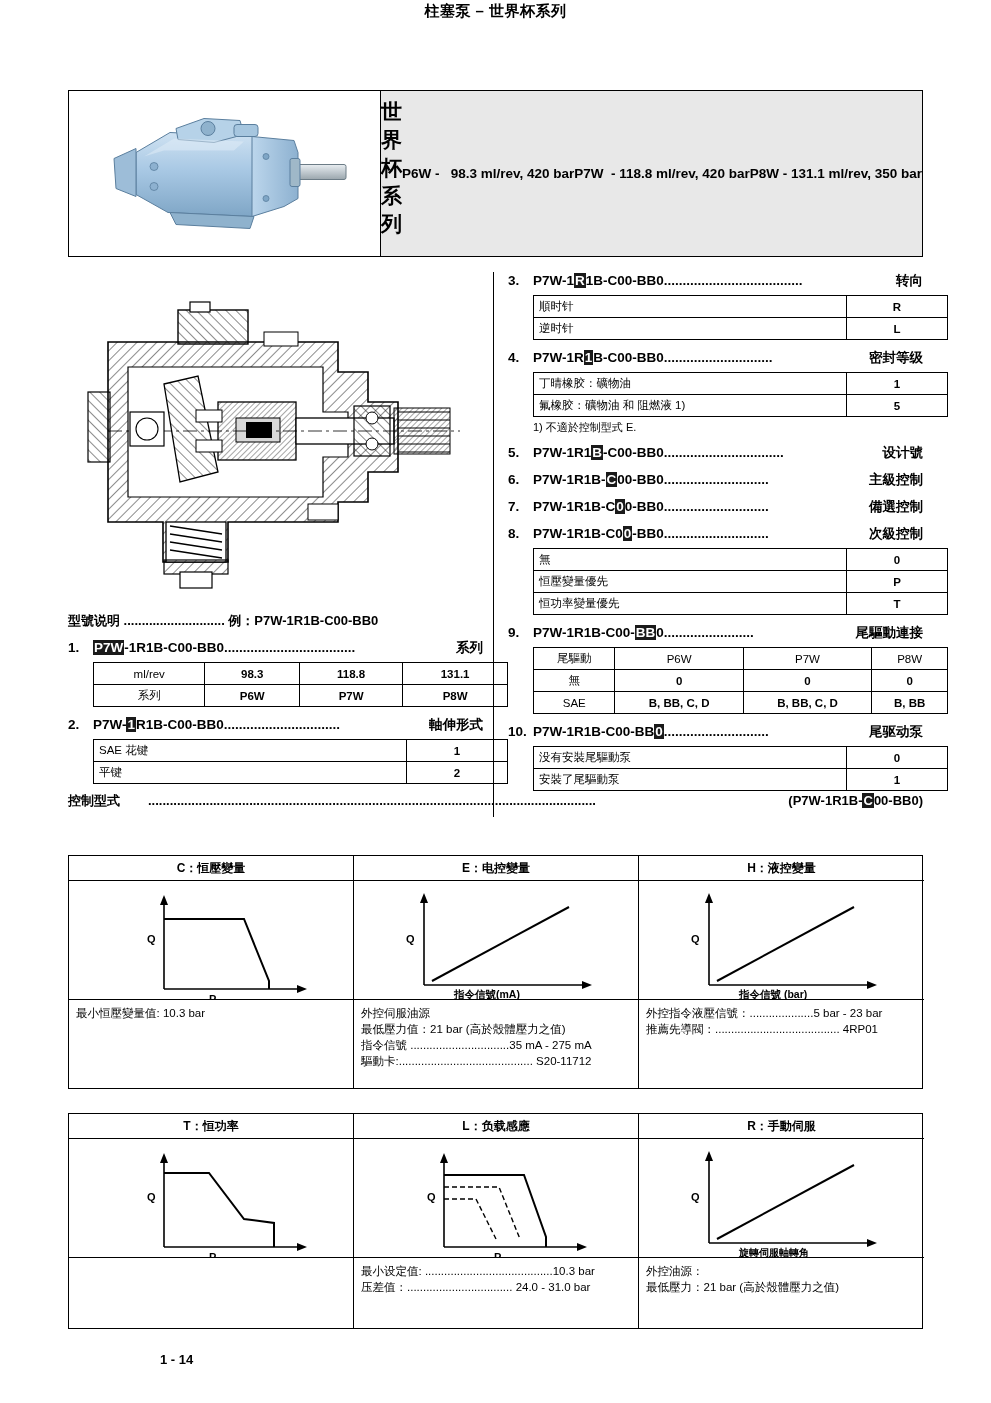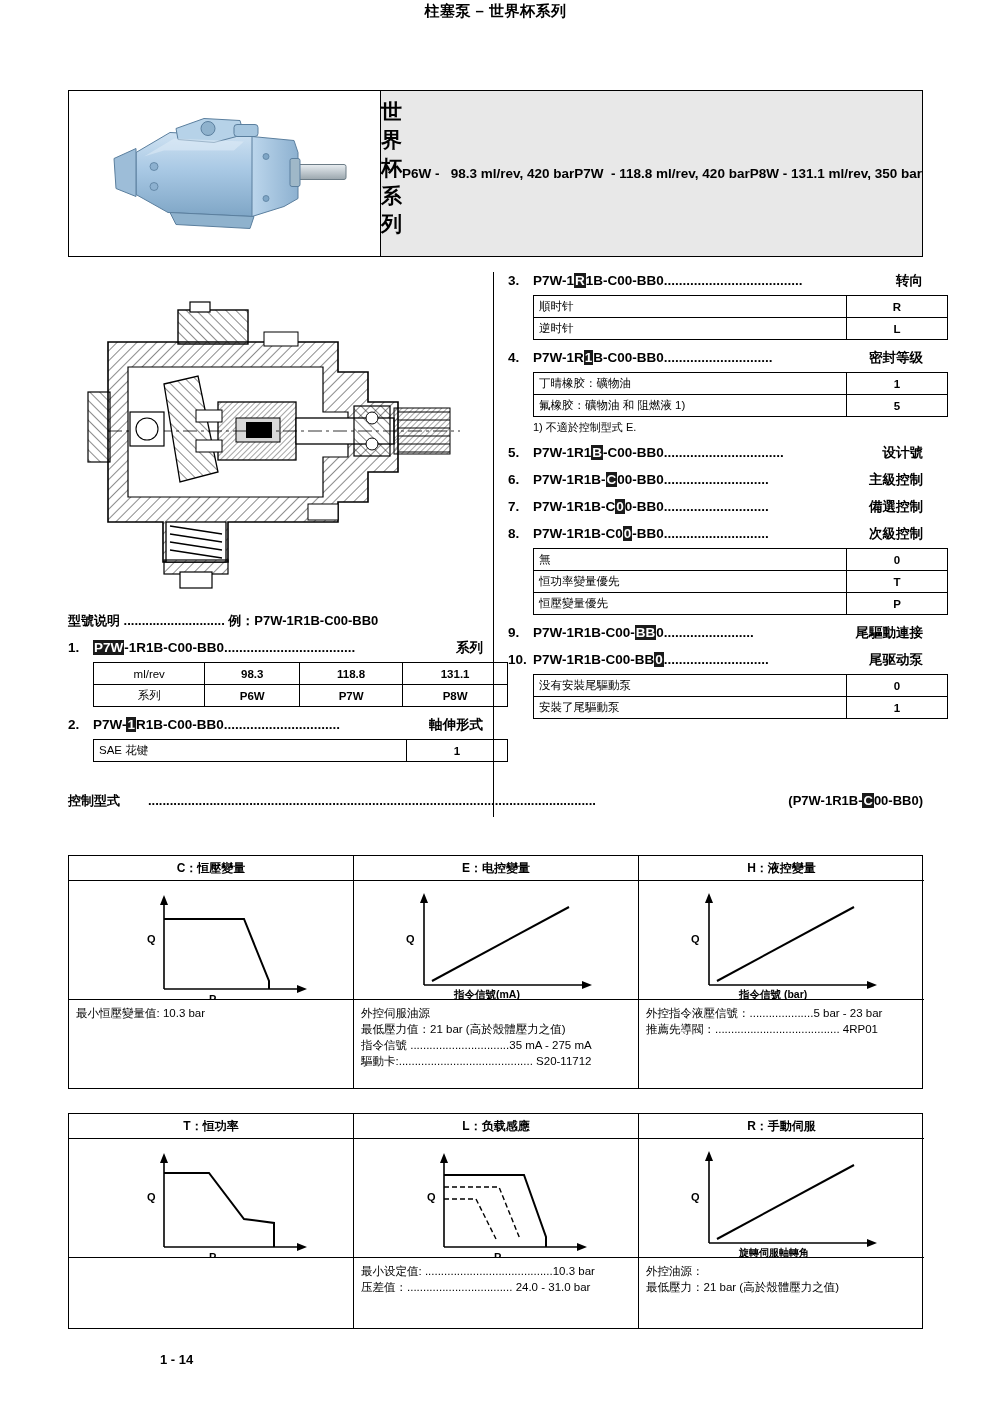--- a/index.html
+++ b/index.html
@@ -402,20 +402,24 @@
         <span class="item-code"><span>P7W-</span><span class="hl">1</span><span>R1B-C00-BB0</span></span>
         <span class="item-dots">...............................</span>
         <span class="item-label">軸伸形式</span>
       </div>
       <table class="spec tbl-indent">
         <tbody>
             <tr>
           <td class="l">SAE 花键</td>
           <td class="b" style="width:90px">1</td>
         </tr>
+        <tr>
+          <td class="l">平键</td>
+          <td class="b">2</td>
+        </tr>
       </tbody>
         </table>
 
     </div>
 
     <div class="col-right">
 
       <div class="item-row" style="margin-top:0">
         <span class="item-num">3.</span>
         <span class="item-code"><span>P7W-1</span><span class="hl">R</span><span>1B-C00-BB0</span></span>
@@ -482,36 +486,58 @@
         <span class="item-dots">............................</span>
         <span class="item-label">次級控制</span>
       </div>
       <table class="spec tbl-indent">
         <tbody>
             <tr>
           <td class="l">無</td>
           <td class="b" style="width:90px">0</td>
         </tr>
         <tr>
+          <td class="l">恒壓變量優先</td>
+          <td class="b">P</td>
+        </tr>
+        <tr>
           <td class="l">恒功率變量優先</td>
           <td class="b">T</td>
-        </tr>
-        <tr>
-          <td class="l">恒壓變量優先</td>
-          <td class="b">P</td>
         </tr>
       </tbody>
         </table>
 
       <div class="item-row">
         <span class="item-num">9.</span>
         <span class="item-code"><span>P7W-1R1B-C00-</span><span class="hl">BB</span><span>0</span></span>
         <span class="item-dots">........................</span>
         <span class="item-label">尾驅動連接</span>
       </div>
+      <table class="spec tbl-indent">
+        <tbody>
+            <tr>
+          <td>尾驅動</td>
+          <td>P6W</td>
+          <td>P7W</td>
+          <td>P8W</td>
+        </tr>
+        <tr>
+          <td>無</td>
+          <td class="b">0</td>
+          <td class="b">0</td>
+          <td class="b">0</td>
+        </tr>
+        <tr>
+          <td>SAE</td>
+          <td class="b">B, BB, C, D</td>
+          <td class="b">B, BB, C, D</td>
+          <td class="b">B, BB</td>
+        </tr>
+      </tbody>
+        </table>
 
       <div class="item-row">
         <span class="item-num">10.</span>
         <span class="item-code"><span>P7W-1R1B-C00-BB</span><span class="hl">0</span></span>
         <span class="item-dots">............................</span>
         <span class="item-label">尾驱动泵</span>
       </div>
       <table class="spec tbl-indent">
         <tbody>
             <tr>

